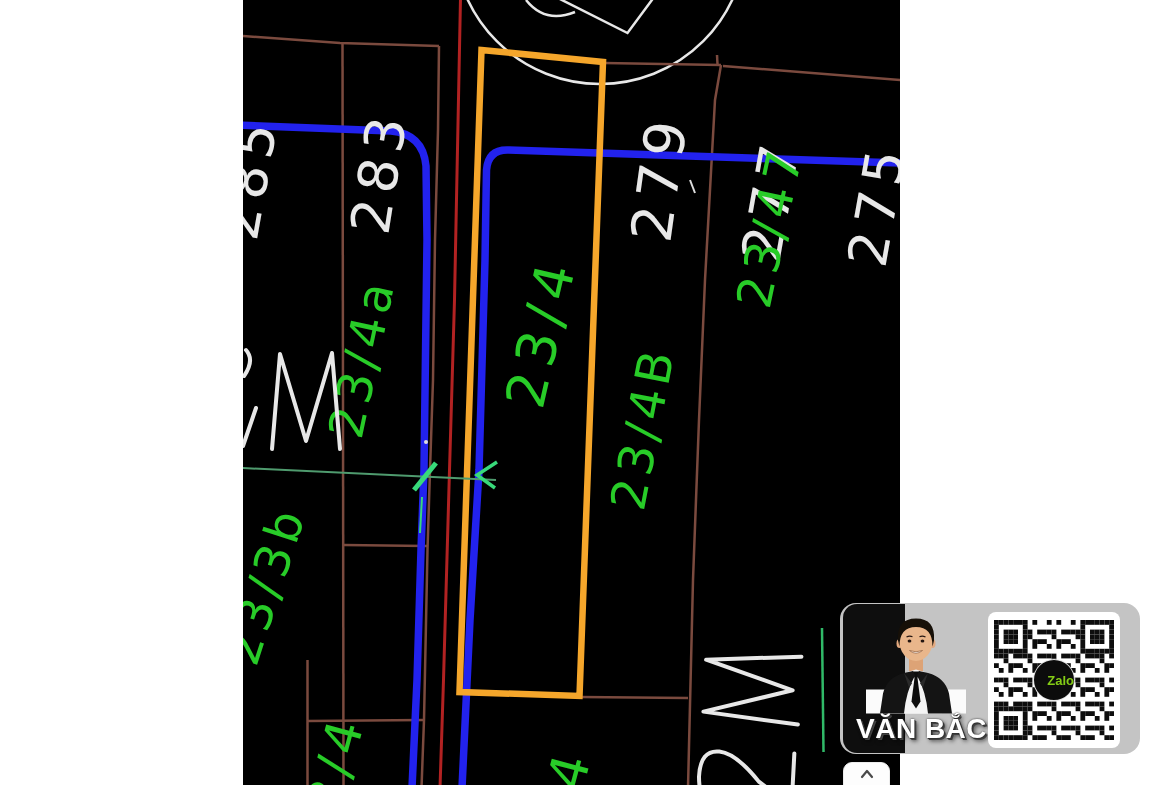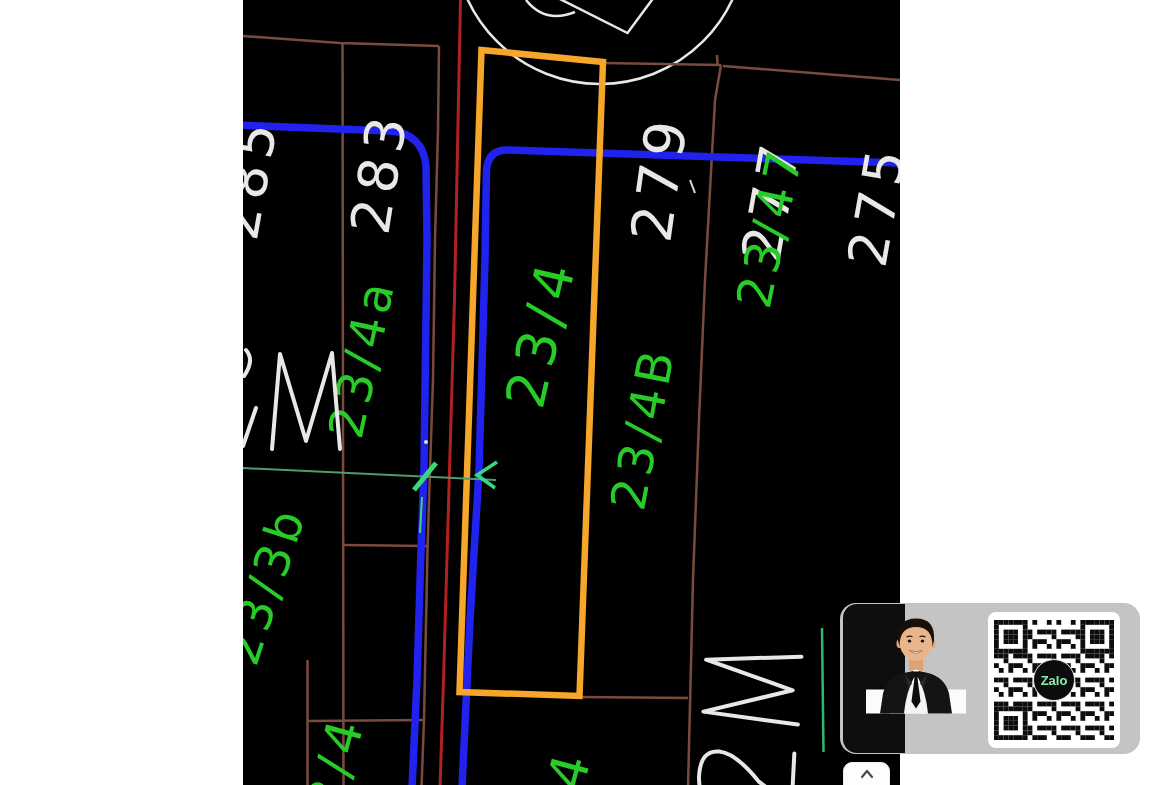--- a/index.html
+++ b/index.html
@@ -34,22 +34,22 @@
     white-space:nowrap;
   }
   .qr-box{
     position:absolute;left:148px;top:9px;width:132px;height:136px;
     background:#fff;border-radius:8px;
   }
   .qr-box svg{position:absolute;left:6px;top:8px;}
   .zalo-badge{
     position:absolute;left:45px;top:47px;width:42px;height:42px;border-radius:50%;
     background:#0c0c0c;border:1.5px solid rgba(255,255,255,.9);box-sizing:border-box;
-    display:flex;align-items:center;justify-content:center;
-    color:#86efac;font-size:13px;font-weight:bold;font-family:"Liberation Sans",sans-serif;
+    display:flex;align-items:center;justify-content:flex-end;
+    color:#84cc16;font-size:13px;font-weight:bold;font-family:"Liberation Sans",sans-serif;
   }
   
   .scroll-top{
     position:absolute;left:843px;top:762px;width:47px;height:34px;
     background:#fdfdfd;border:1px solid #ececec;border-radius:9px;
     display:flex;justify-content:center;align-items:flex-start;box-sizing:border-box;
     cursor:pointer;
   }
 </style>
 </head>
@@ -149,20 +149,21 @@
     <ellipse cx="66.5" cy="30" rx="3" ry="4.5" fill="#e2a87e"></ellipse>
     <ellipse cx="50" cy="28" rx="16.5" ry="19.5" fill="#e9b68b"></ellipse>
     <path d="M 32 27 Q 30.5 5 50 5 Q 69.5 5 68 27 L 66.5 33 Q 66.5 13.5 50 13.5 Q 33.5 13.5 33.5 33 Z" fill="#161008"></path>
     <ellipse cx="43.5" cy="27.5" rx="1.9" ry="1.5" fill="#241510"></ellipse>
     <ellipse cx="56.5" cy="27.5" rx="1.9" ry="1.5" fill="#241510"></ellipse>
     <path d="M 40.5 23.5 Q 43.5 21.8 46.5 23.2" stroke="#241510" stroke-width="1.2" fill="none"></path>
     <path d="M 53.5 23.2 Q 56.5 21.8 59.5 23.5" stroke="#241510" stroke-width="1.2" fill="none"></path>
     <path d="M 43.5 37 Q 50 42.5 56.5 37 Q 50 39.5 43.5 37 Z" fill="#fffdfa" stroke="#9c6b4a" stroke-width=".8"></path>
   </svg>
 
+  <div class="agent-name">VĂN BẮC</div>
 
   <div class="qr-box">
     <svg width="120" height="120" viewBox="0 0 120 120">
       <g fill="#0d0d0d">
           <rect x="0.0" y="0.0" width="4.8" height="4.8"></rect>
           <rect x="4.8" y="0.0" width="4.8" height="4.8"></rect>
           <rect x="9.6" y="0.0" width="4.8" height="4.8"></rect>
           <rect x="14.4" y="0.0" width="4.8" height="4.8"></rect>
           <rect x="19.2" y="0.0" width="4.8" height="4.8"></rect>
           <rect x="24.0" y="0.0" width="4.8" height="4.8"></rect>

